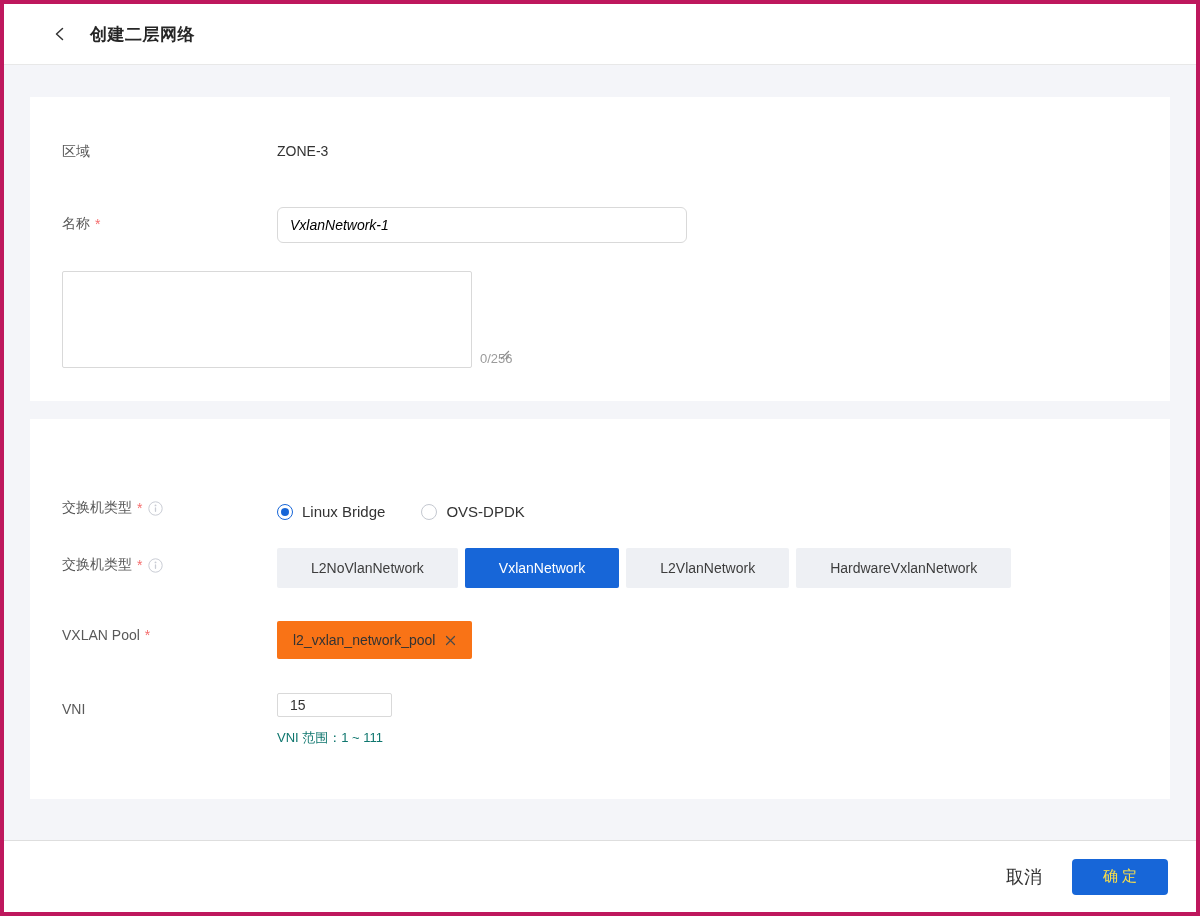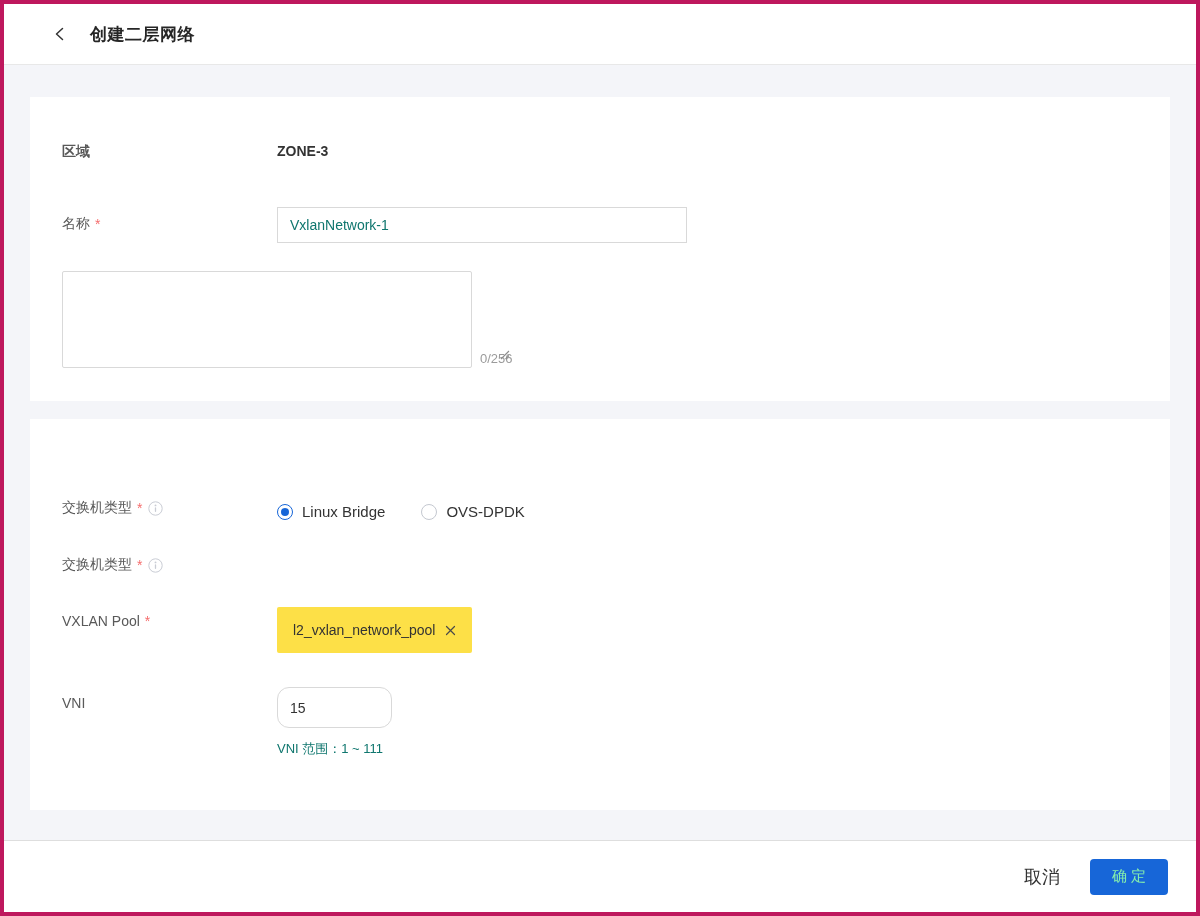--- a/index.html
+++ b/index.html
@@ -33,29 +33,30 @@
   .card-1 { padding:38px 32px 33px 32px; margin-bottom:18px; }
   .card-2 { padding:34px 32px 52px 32px; }
   .form-row { display:flex; align-items:flex-start; }
   .form-label {
     width:215px; flex:0 0 215px; font-size:14px; color:#595959;
     padding-top:8px; display:flex; align-items:center;
   }
   .form-label.no-pad { padding-top:0; }
   .req { color:#f56c6c; margin-left:5px; font-size:14px; }
   .info-ic { margin-left:6px; display:inline-flex; }
-  .row-gap-a { margin-bottom:40px;font-weight:bold; }
+  .row-gap-a { margin-bottom:40px; }
   .row-gap-b { margin-bottom:28px;margin-top:46px; }
   .row-gap-c { margin-bottom:32px; }
   .row-gap-d { margin-bottom:34px; }
   .static-value { font-size:14px; color:#333333; padding-top:8px; }
   .text-input {
-    width:410px; height:36px; border:1px solid #d9d9d9; border-radius:0;
-    padding:0 12px; font-size:14px; color:#0f766e; background:#fff; outline:none;
-    font-family:"Liberation Sans","DejaVu Sans",sans-serif;
+    width:410px; height:36px; border:1px solid #d9d9d9; border-radius:6px;
+    padding:0 12px; font-size:14px; color:#000000; background:#fff; outline:none;
+    font-family:"Liberation Sans","DejaVu Sans",sans-serif;
+    font-style:italic;
   }
   .textarea-wrap { position:relative; display:flex; align-items:flex-end; }
   .desc-textarea {
     width:410px; height:97px; border:1px solid #d9d9d9; border-radius:2px;
     padding:8px 12px; font-size:14px; color:#333; resize:none; outline:none; background:#fff;
     font-family:"Liberation Sans","DejaVu Sans",sans-serif;
   }
   .resize-grip { position:absolute; right:3px; bottom:4px; pointer-events:none; }
   .char-counter { font-size:13px; color:#9b9b9b; margin-left:8px; padding-bottom:2px; }
   
@@ -76,42 +77,42 @@
   .seg-group { display:flex; }
   .seg-btn {
     height:40px; padding:0 34px; background:#eef0f4; border:none; border-radius:2px;
     font-size:14px; color:#3d3d3d; display:flex; align-items:center; cursor:pointer;
     font-family:"Liberation Sans","DejaVu Sans",sans-serif;
   }
   .seg-btn + .seg-btn { margin-left:7px; }
   .seg-btn.active { background:#1766d8; color:#ffffff; }
   
   .pool-tag {
-    display:inline-flex; align-items:center; height:46px; padding:0 16px;
-    background:#fde047; border-radius:2px; margin-top:1px;
+    display:inline-flex; align-items:center; height:38px; padding:0 16px;
+    background:#f97316; border-radius:2px; margin-top:1px;
   }
   .pool-tag-text { font-size:14px; color:#333333; }
   .tag-close { margin-left:10px; display:inline-flex; cursor:pointer; }
   .vni-input {
-    width:115px; height:41px; border:1px solid #d9d9d9; border-radius:12px;
+    width:115px; height:24px; border:1px solid #d9d9d9; border-radius:2px;
     padding:0 12px; font-size:14px; color:#333; outline:none; background:#fff;
     font-family:"Liberation Sans","DejaVu Sans",sans-serif;
   }
   .vni-hint { font-size:13px; color:#0f766e; margin-top:12px; }
   
   .footer {
     flex:0 0 72px; background:#ffffff; border-top:1px solid #dedede;
     display:flex; align-items:center; justify-content:flex-end; padding-right:28px;
   }
   .cancel-btn {
     background:none; border:none; font-size:18px; color:#333333; cursor:pointer;
     margin-right:30px; font-family:"Liberation Sans","DejaVu Sans",sans-serif;
   }
   .ok-btn {
-    width:78px; height:36px; background:#1766d8; color:#86efac; border:none;
+    width:96px; height:36px; background:#1766d8; color:#fde047; border:none;
     border-radius:4px; font-size:15px; cursor:pointer; letter-spacing:4px; text-indent:4px;
     display:flex; align-items:center; justify-content:center;
     font-family:"Liberation Sans","DejaVu Sans",sans-serif;
   }
 </style>
 </head>
 <body>
 
 <div class="screen">
 
@@ -188,20 +189,26 @@
           <span>交换机类型</span>
           <span class="req">*</span>
           <span class="info-ic">
             <svg width="15" height="15" viewBox="0 0 15 15">
               <circle cx="7.5" cy="7.5" r="6.7" fill="none" stroke="#c9ccd4" stroke-width="1"></circle>
               <circle cx="7.5" cy="4.4" r="0.95" fill="#c9ccd4"></circle>
               <rect x="6.85" y="6.3" width="1.3" height="4.7" rx="0.65" fill="#c9ccd4"></rect>
             </svg>
           </span>
         </div>
+        <div class="seg-group">
+          <button class="seg-btn">L2NoVlanNetwork</button>
+          <button class="seg-btn active">VxlanNetwork</button>
+          <button class="seg-btn">L2VlanNetwork</button>
+          <button class="seg-btn">HardwareVxlanNetwork</button>
+        </div>
       </div>
 
       <div class="form-row row-gap-d">
         <div class="form-label no-pad" style="padding-top:7px;align-items:flex-end;">
           <span>VXLAN Pool</span>
           <span class="req">*</span>
         </div>
         <span class="pool-tag">
           <span class="pool-tag-text">l2_vxlan_network_pool</span>
           <span class="tag-close">

